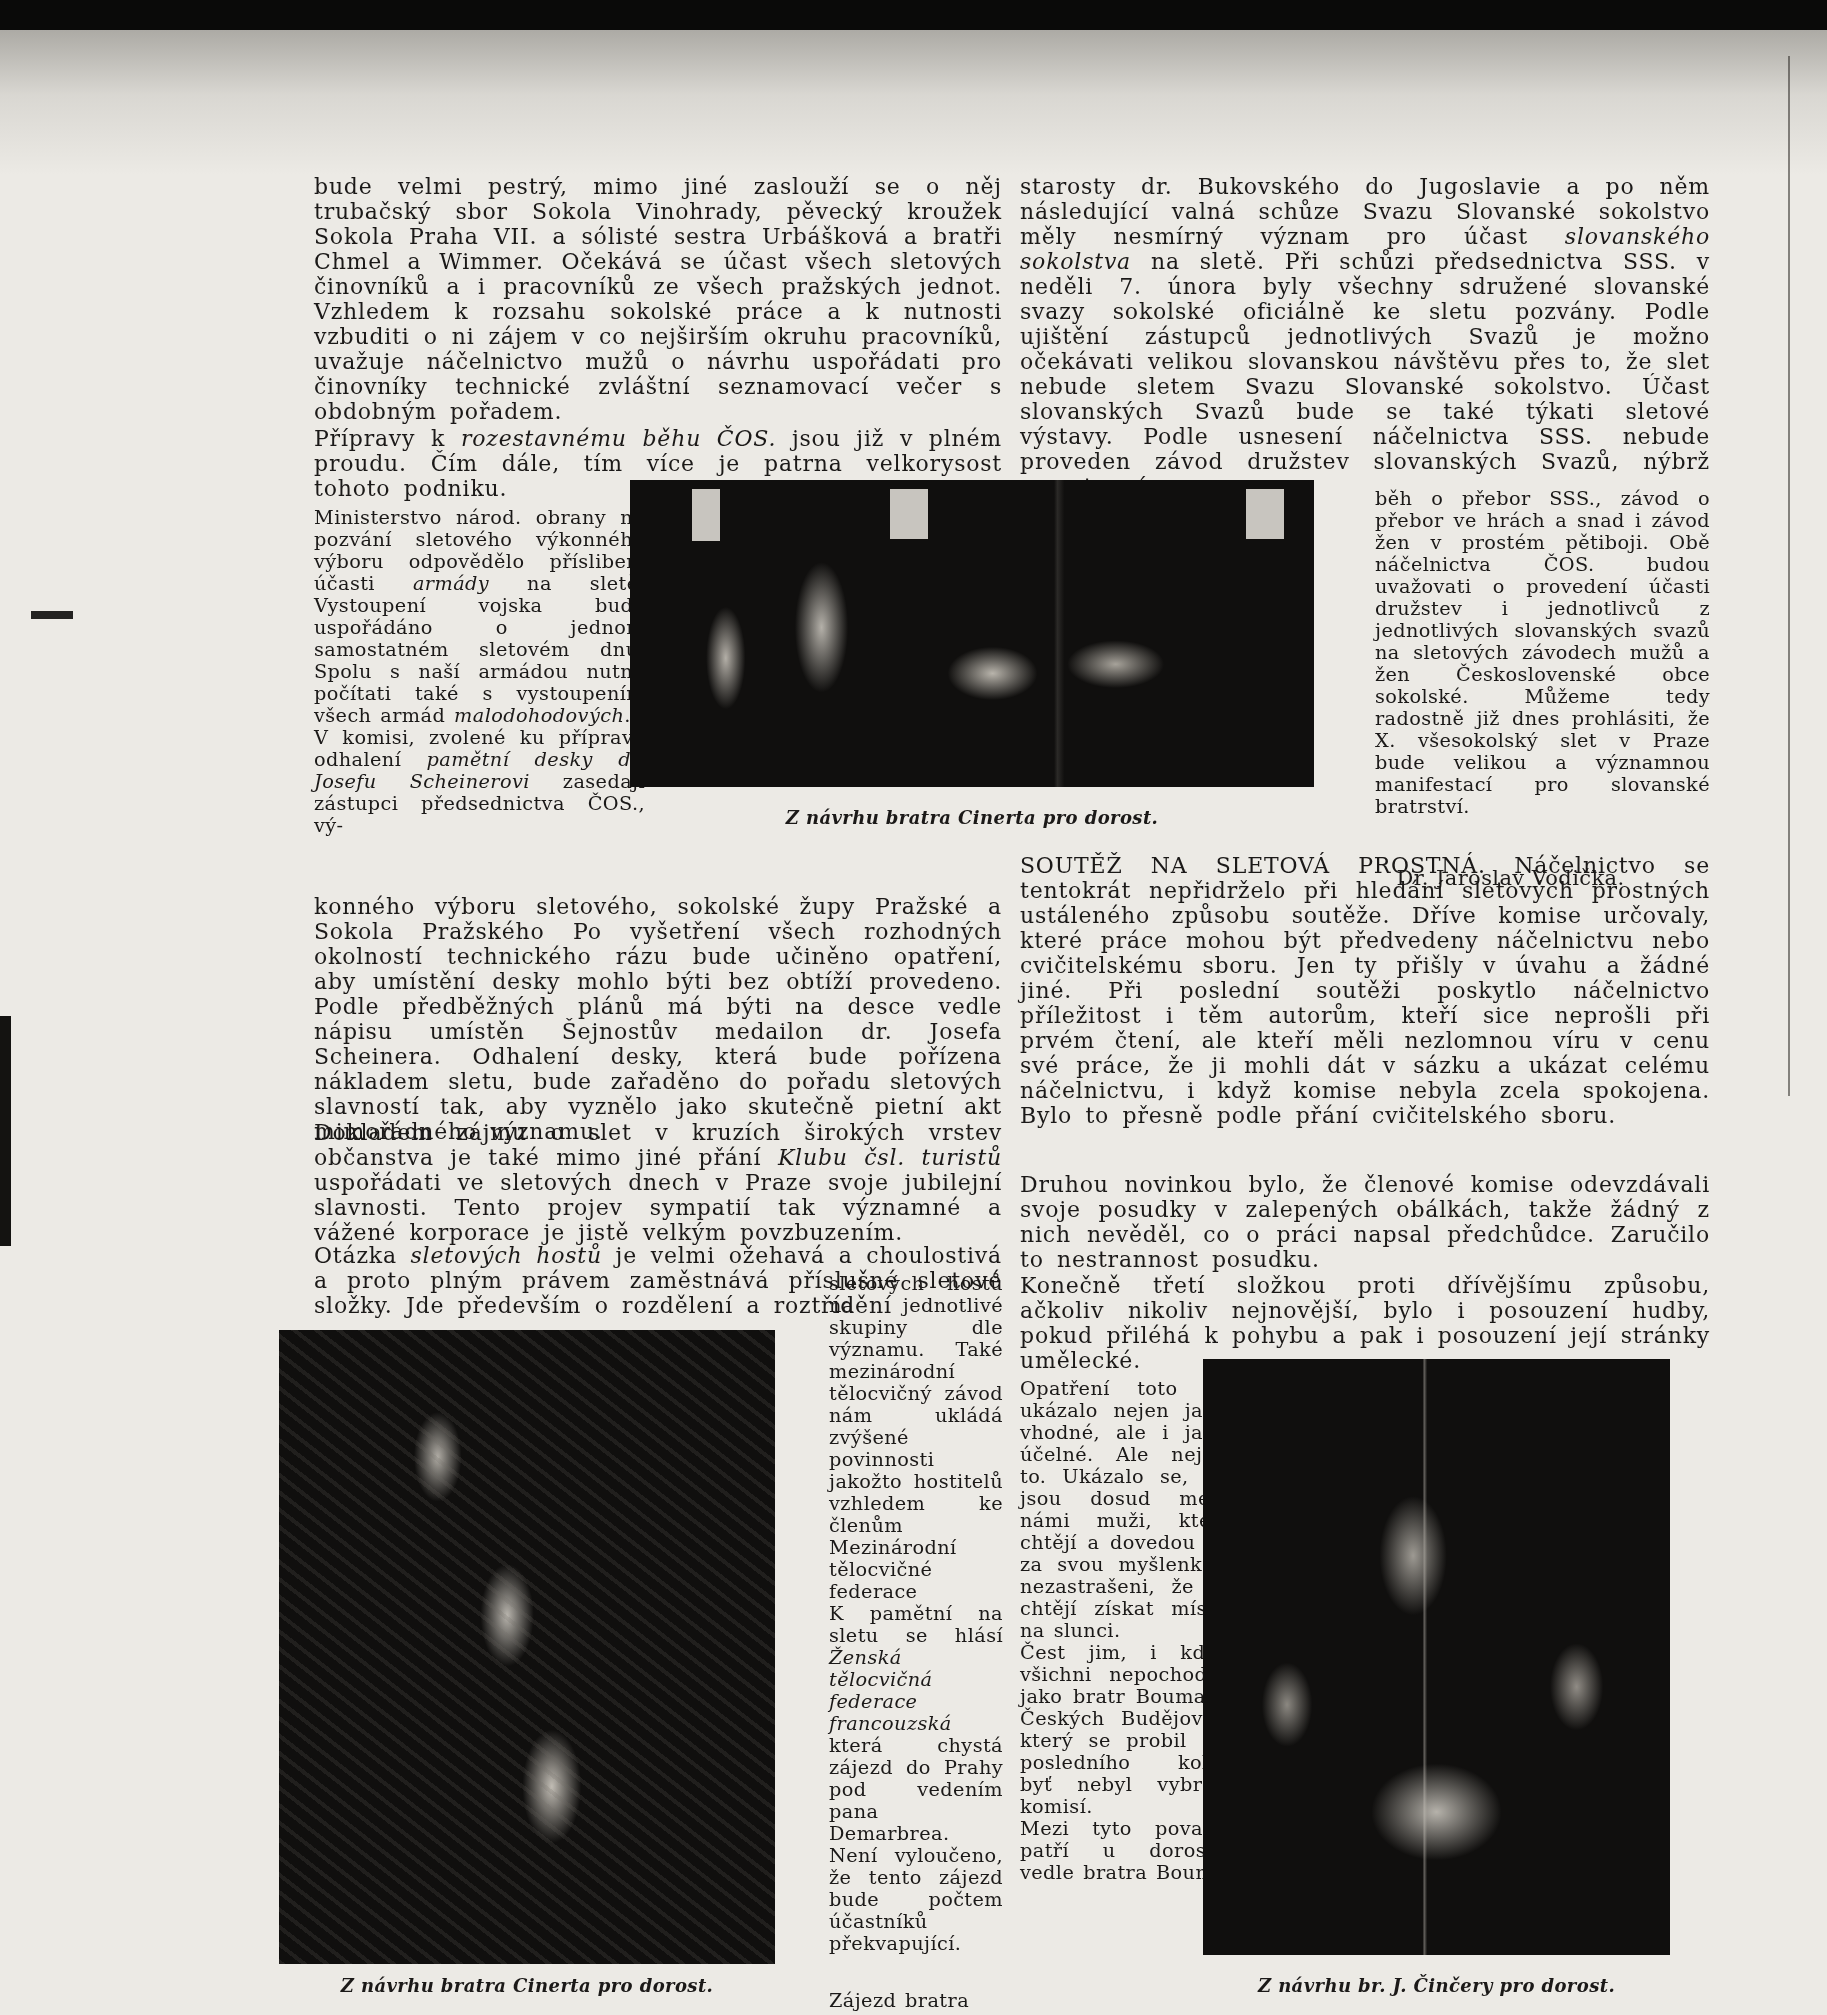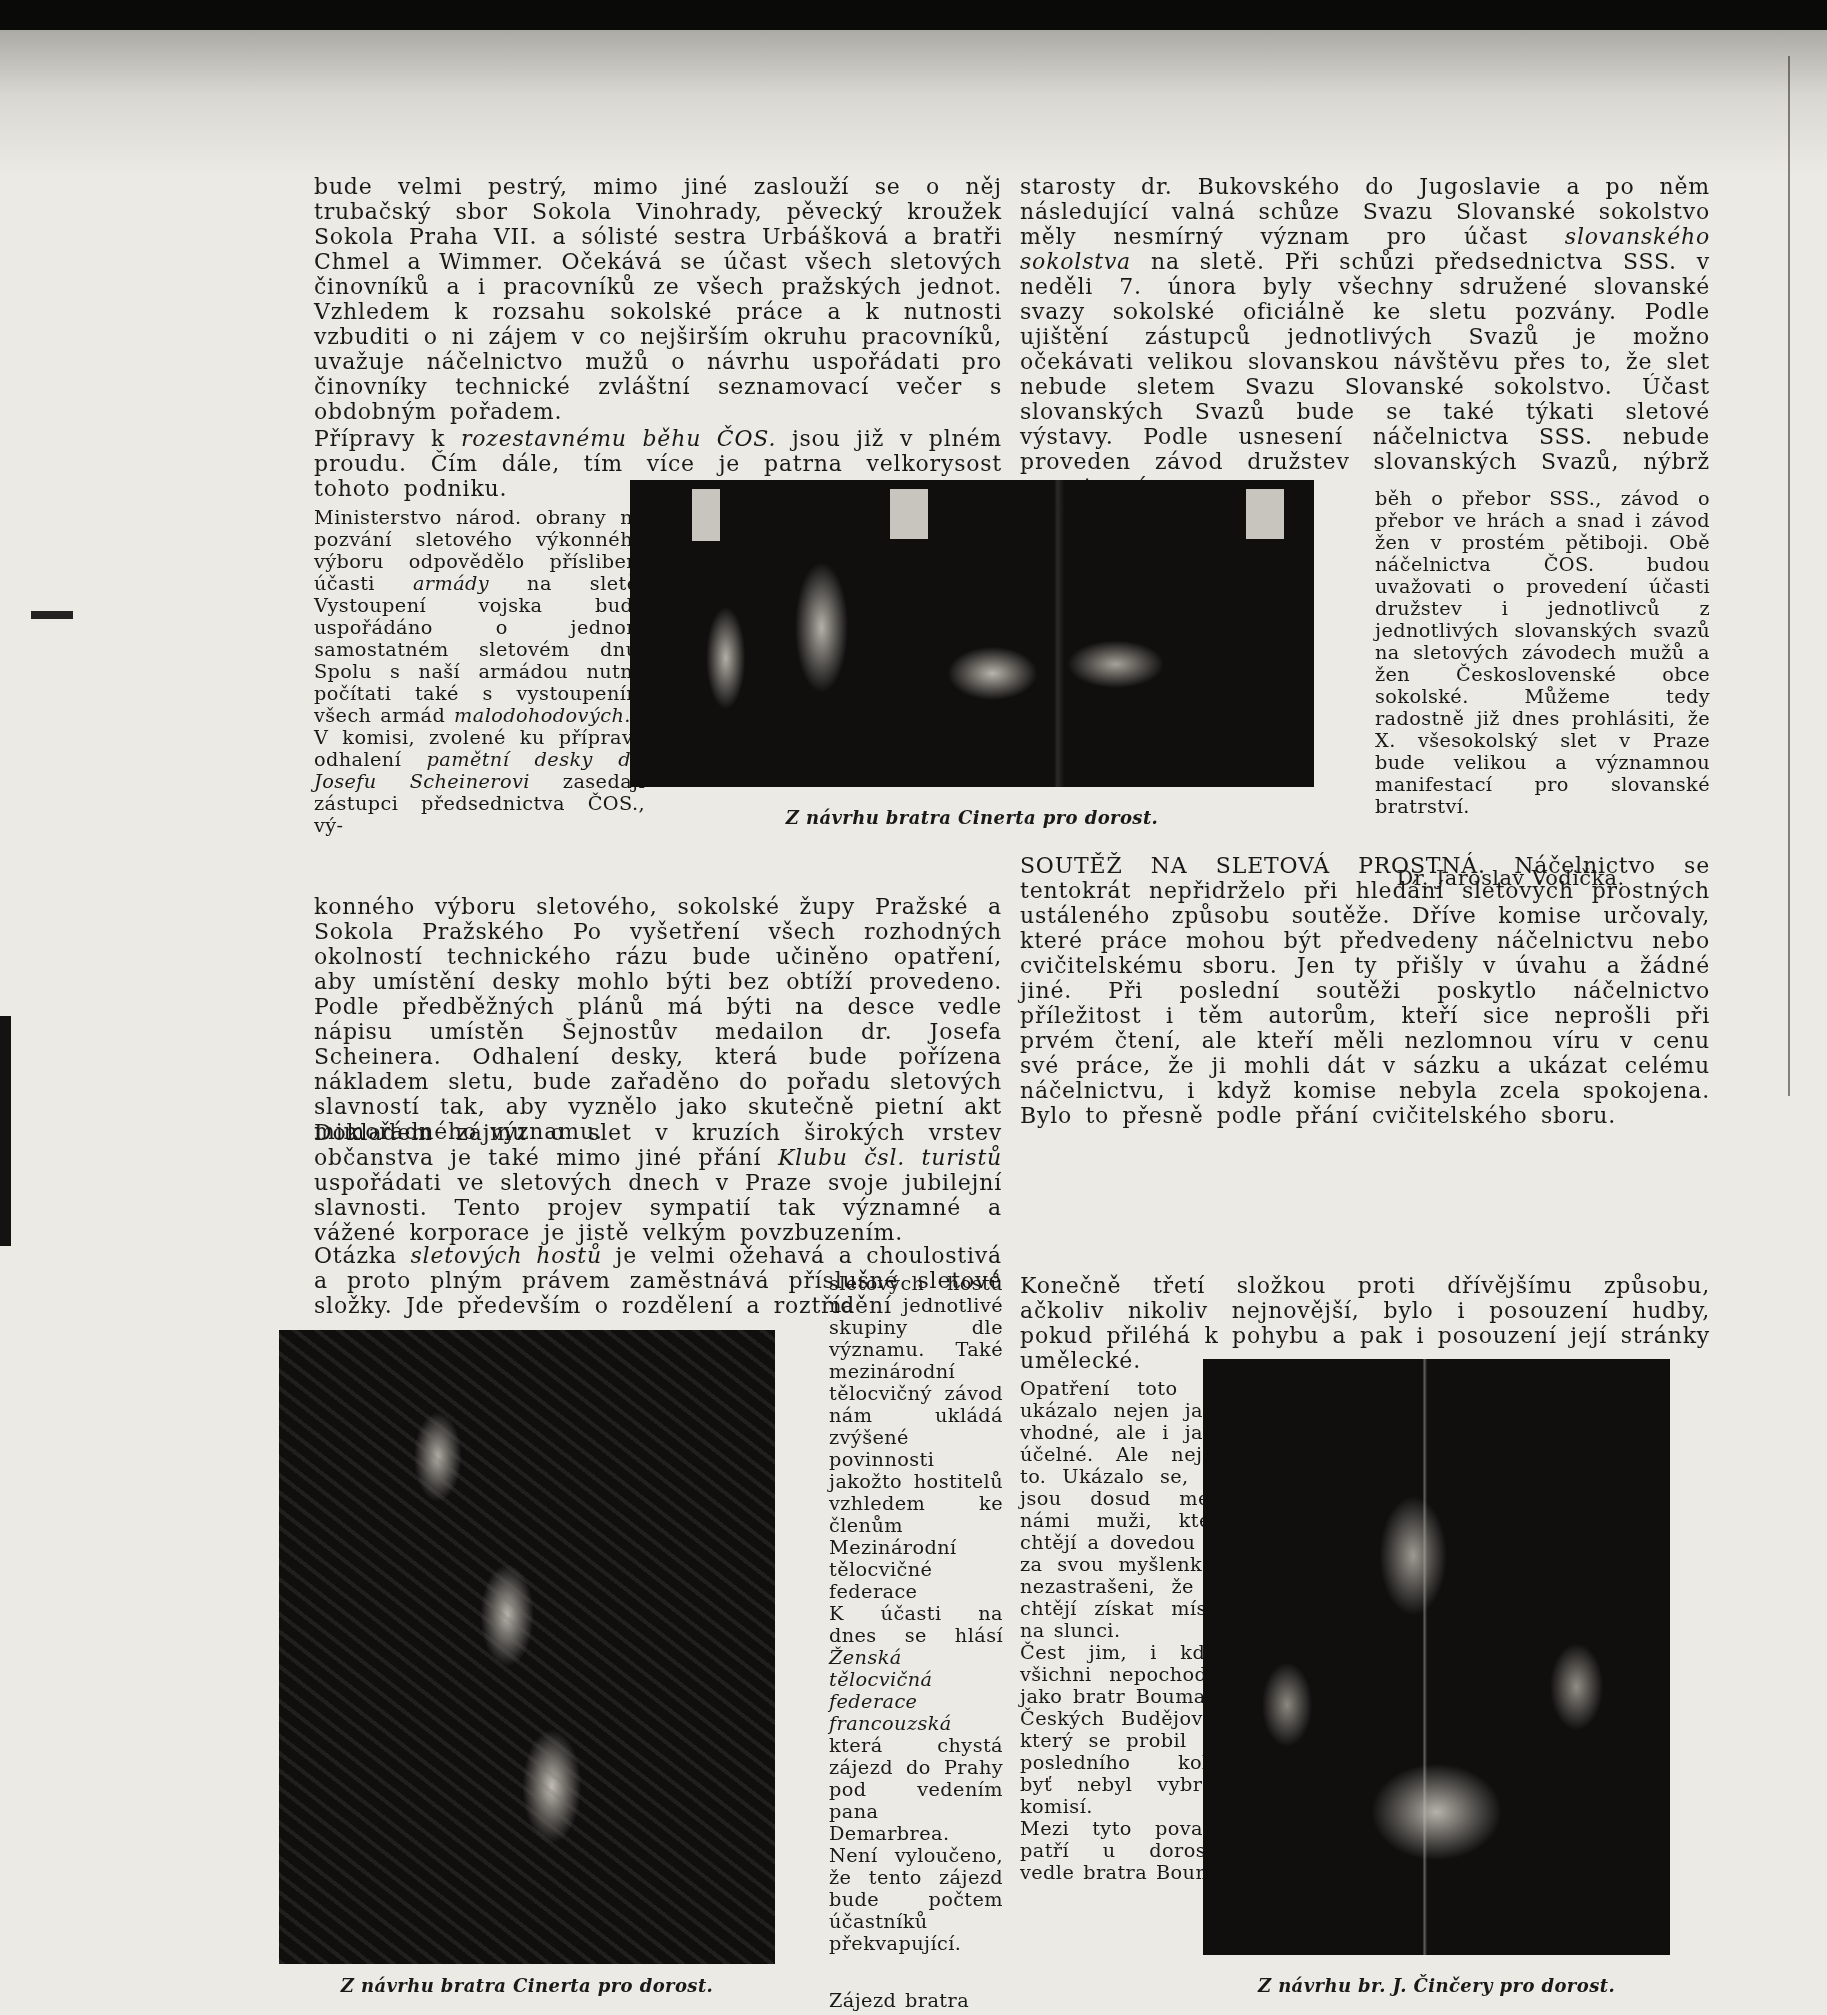--- a/index.html
+++ b/index.html
@@ -69,41 +69,44 @@
   </div>
   <div class="blk wide" style="left:282px;top:1120px;">
     <p><span>Dokladem zájmu o slet v kruzích širokých vrstev občanstva je také mimo jiné přání </span><span class="em">Klubu čsl. turistů</span><span> uspořádati ve sletových dnech v Praze svoje jubilejní slavnosti. Tento projev sympatií tak významné a vážené korporace je jistě velkým povzbuzením.</span></p>
   </div>
   <div class="blk wide" style="left:282px;top:1243px;">
     <p><span>Otázka </span><span class="em">sletových hostů</span><span> je velmi ožehavá a choulostivá a proto plným právem zaměstnává příslušné sletové složky. Jde především o rozdělení a roztřídění</span></p>
   </div>
 
   <div class="blk narrow" style="left:797px;top:1273px;width:174px;">
     <p><span>sletových hostů na jednotlivé skupiny dle významu. Také mezinárodní tělocvičný závod nám ukládá zvýšené povinnosti jakožto hostitelů vzhledem ke členům Mezinárodní tělocvičné federace</span></p>
-    <p><span>K účasti na dnes se hlásí </span><span class="em">Ženská tělocvičná federace francouzská</span><span> která chystá zájezd do Prahy pod vedením pana Demarbrea. Není vyloučeno, že tento zájezd bude počtem účastníků překvapující.</span></p>
+    <p><span>K pamětní na sletu se hlásí </span><span class="em">Ženská tělocvičná federace francouzská</span><span> která chystá zájezd do Prahy pod vedením pana Demarbrea. Není vyloučeno, že tento zájezd bude počtem účastníků překvapující.</span></p>
   </div>
   <div class="blk narrow" style="left:797px;top:1990px;width:174px;">
     <p><span>Zájezd bratra</span></p>
   </div>
 
   <div class="blk narrow" style="left:988px;top:1378px;width:207px;">
     <p><span>Opatření toto se ukázalo nejen jako vhodné, ale i jako účelné. Ale nejen to. Ukázalo se, že jsou dosud mezi námi muži, kteří chtějí a dovedou jít za svou myšlenkou nezastrašeni, že si chtějí získat místo na slunci.</span></p>
     <p><span>Čest jim, i když všichni nepochodili jako bratr Bouma z Českých Budějovic, který se probil do posledního kola, byť nebyl vybrán komisí.</span></p>
     <p><span>Mezi tyto povahy patří u dorostu vedle bratra Boumy</span></p>
   </div>
 
   <div class="blk wide" style="left:988px;top:174px;width:690px;">
     <p><span>starosty dr. Bukovského do Jugoslavie a po něm následující valná schůze Svazu Slovanské sokolstvo měly nesmírný význam pro účast </span><span class="em">slovanského sokolstva</span><span> na sletě. Při schůzi předsednictva SSS. v neděli 7. února byly všechny sdružené slovanské svazy sokolské oficiálně ke sletu pozvány. Podle ujištění zástupců jednotlivých Svazů je možno očekávati velikou slovanskou návštěvu přes to, že slet nebude sletem Svazu Slovanské sokolstvo. Účast slovanských Svazů bude se také týkati sletové výstavy. Podle usnesení náčelnictva SSS. nebude proveden závod družstev slovanských Svazů, nýbrž rozestavný</span></p>
   </div>
   <div class="blk narrow" style="left:1343px;top:488px;width:335px;">
     <p><span>běh o přebor SSS., závod o přebor ve hrách a snad i závod žen v prostém pětiboji. Obě náčelnictva ČOS. budou uvažovati o provedení účasti družstev i jednotlivců z jednotlivých slovanských svazů na sletových závodech mužů a žen Československé obce sokolské. Můžeme tedy radostně již dnes prohlásiti, že X. všesokolský slet v Praze bude velikou a významnou manifestací pro slovanské bratrství.</span></p>
   </div>
   <div class="signature" style="left:1343px;top:866px;width:335px;">Dr. Jaroslav Vodička.</div>
   <div class="blk wide" style="left:988px;top:853px;width:690px;">
     <p><span>SOUTĚŽ NA SLETOVÁ PROSTNÁ. Náčelnictvo se tentokrát nepřidrželo při hledání sletových prostných ustáleného způsobu soutěže. Dříve komise určovaly, které práce mohou být předvedeny náčelnictvu nebo cvičitelskému sboru. Jen ty přišly v úvahu a žádné jiné. Při poslední soutěži poskytlo náčelnictvo příležitost i těm autorům, kteří sice neprošli při prvém čtení, ale kteří měli nezlomnou víru v cenu své práce, že ji mohli dát v sázku a ukázat celému náčelnictvu, i když komise nebyla zcela spokojena. Bylo to přesně podle přání cvičitelského sboru.</span></p>
+  </div>
+  <div class="blk wide" style="left:988px;top:1172px;width:690px;">
+    <p><span>Druhou novinkou bylo, že členové komise odevzdávali svoje posudky v zalepených obálkách, takže žádný z nich nevěděl, co o práci napsal předchůdce. Zaručilo to nestrannost posudku.</span></p>
   </div>
   <div class="blk wide" style="left:988px;top:1273px;width:690px;">
     <p><span>Konečně třetí složkou proti dřívějšímu způsobu, ačkoliv nikoliv nejnovější, bylo i posouzení hudby, pokud přiléhá k pohybu a pak i posouzení její stránky umělecké.</span></p>
   </div>
 
   <div class="photo photo-top" style="left:630px;top:480px;width:684px;height:307px;">
     <div class="win" style="left:9%;top:3%;width:28px;height:52px;"></div>
     <div class="win" style="left:38%;top:3%;width:38px;height:50px;"></div>
     <div class="win" style="left:90%;top:3%;width:38px;height:50px;"></div>
   </div>

